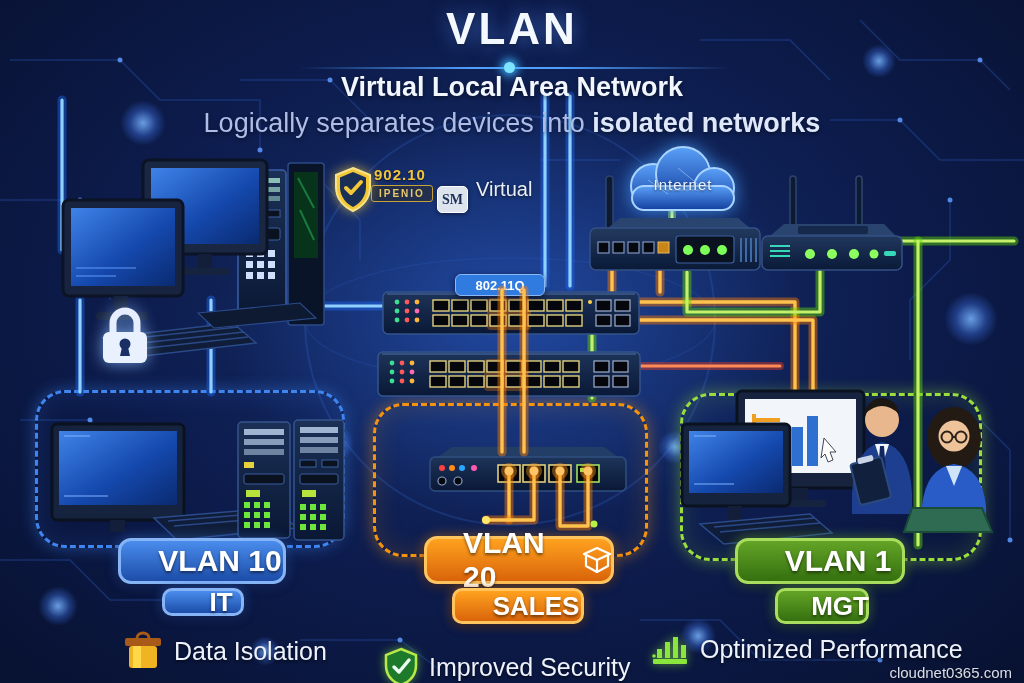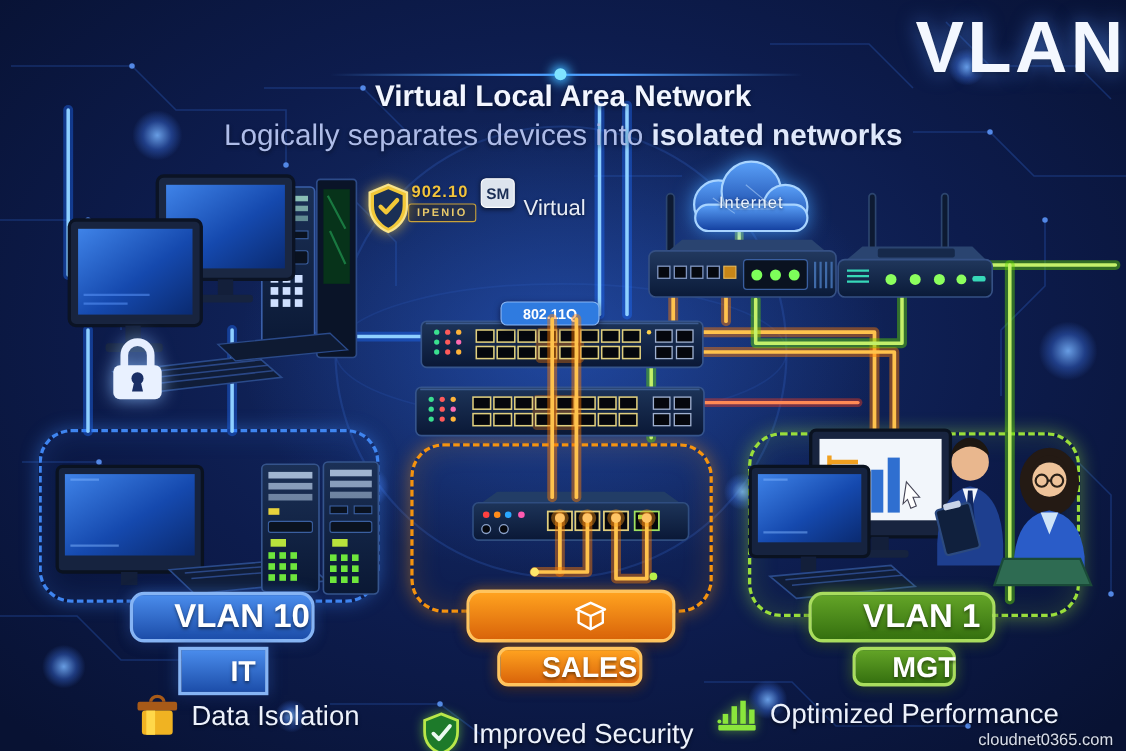--- a/index.html
+++ b/index.html
@@ -10,40 +10,40 @@
       radial-gradient(ellipse 700px 500px at 50% 45%, #16306e 0%, #0d1c4d 55%, #081233 100%);}
   #stage *{box-sizing:border-box;}
   .abs{position:absolute;}
   svg{display:block;overflow:visible;}
 
   
   .blob{position:absolute;border-radius:50%;pointer-events:none;
     background:radial-gradient(circle,rgba(120,180,255,.85) 0%,rgba(70,130,255,.35) 40%,rgba(70,130,255,0) 70%);}
 
   
-  .title{left:0;top:4px;width:100%;text-align:right;color:#f4f8ff;font-size:66px;font-weight:800;letter-spacing:3px;
+  .title{left:0;top:4px;width:100%;text-align:center;color:#f4f8ff;font-size:44px;font-weight:800;letter-spacing:3px;
     text-shadow:0 0 18px rgba(90,150,255,.6),0 2px 4px rgba(0,0,0,.5);}
   .divider{left:300px;top:67px;width:430px;height:2px;
     background:linear-gradient(90deg,rgba(70,140,255,0),#4f9fff 40%,#4f9fff 60%,rgba(70,140,255,0));}
   .divider-dot{left:504px;top:62px;width:11px;height:11px;border-radius:50%;background:#7fe4ff;
     box-shadow:0 0 10px 3px #3fb4ff;}
   .subtitle{left:0;top:72px;width:100%;text-align:center;color:#f2f6ff;font-size:27px;font-weight:bold;
     text-shadow:0 2px 4px rgba(0,0,0,.5);}
   .tagline{left:0;top:108px;width:100%;text-align:center;color:#aebce8;font-size:27px;
     text-shadow:0 2px 4px rgba(0,0,0,.45);}
   .tagline b{color:#dfe8fb;}
 
   
   .std-num{left:374px;top:166px;color:#f2c43c;font-size:15px;font-weight:bold;letter-spacing:1px;
     text-shadow:0 1px 2px rgba(0,0,0,.6);}
   .std-cap{left:371px;top:185px;border:1px solid #c9a23a;border-radius:3px;color:#e8c96a;
     font-size:10px;font-weight:bold;letter-spacing:2px;padding:2px 7px;background:rgba(60,45,10,.35);}
-  .sm-badge{left:437px;top:162px;width:31px;height:27px;border-radius:5px;background:#dde4ee;border:1px solid #ffffff;
+  .sm-badge{left:437px;top:186px;width:31px;height:27px;border-radius:5px;background:#dde4ee;border:1px solid #ffffff;
     color:#1b2e55;font-size:14px;font-weight:800;display:flex;align-items:center;justify-content:center;
-    box-shadow:0 1px 4px rgba(0,0,0,.5);}
+    box-shadow:0 1px 4px rgba(0,0,0,.5);font-family:Liberation Serif, serif;}
   .sm-cap{left:476px;top:178px;color:#e8edf6;font-size:20px;font-weight:500;text-shadow:0 1px 3px rgba(0,0,0,.6);}
 
   
   .cloud-wrap{left:608px;top:144px;width:150px;height:80px;filter:drop-shadow(0 0 9px rgba(70,160,255,.8));}
   .cloud-label{left:608px;top:176px;width:150px;text-align:center;color:#eaf4ff;font-size:15px;letter-spacing:1px;
     text-shadow:0 1px 3px rgba(0,10,40,.8);}
 
   
   .zone{position:absolute;border:3px dashed;border-radius:30px;}
   .zone.z10{border-color:#3f85f0;box-shadow:0 0 16px rgba(63,133,240,.45), inset 0 0 26px rgba(63,133,240,.16);}
@@ -534,23 +534,24 @@
     <path d="M20,2 L37,9 V21 C37,33 29,41 20,45 C11,41 3,33 3,21 V9 Z" fill="#f2c838" stroke="#f8e38a" stroke-width="2"></path>
     <path d="M20,6 L33,11.5 V21 C33,30.5 27,37.5 20,41 C13,37.5 7,30.5 7,21 V11.5 Z" fill="#1a2f55"></path>
     <path d="M13,22 l5,5 l10,-11" fill="none" stroke="#f2c838" stroke-width="4" stroke-linecap="round" stroke-linejoin="round"></path>
   </svg>
   <div class="std-num abs">902.10</div>
   <div class="std-cap abs">IPENIO</div>
   <div class="sm-badge abs">SM</div>
   <div class="sm-cap abs">Virtual</div>
 
   <div class="pill blue abs" style="left:118px;top:538px;width:168px;height:46px;font-size:30px;">VLAN 10</div>
-  <div class="pill blue abs" style="left:162px;top:588px;width:82px;height:44px;font-size:26px;border-radius:0;">IT</div>
+  <div class="pill blue abs" style="left:162px;top:588px;width:82px;height:28px;font-size:26px;border-radius:10px;">IT</div>
 
   <div class="pill orange abs" style="left:424px;top:536px;width:190px;height:48px;font-size:30px;">
+    <span>VLAN 20</span>
     <svg width="28" height="26" viewBox="0 0 28 26">
       <polygon points="14,1 27,7 14,13 1,7" fill="none" stroke="#fff" stroke-width="2.2" stroke-linejoin="round"></polygon>
       <path d="M3,9 V19 L14,25 L25,19 V9" fill="none" stroke="#fff" stroke-width="2.2" stroke-linejoin="round"></path>
       <path d="M14,13 V25" stroke="#fff" stroke-width="2.2"></path>
     </svg>
   </div>
   <div class="pill orange abs" style="left:452px;top:588px;width:132px;height:36px;font-size:26px;border-radius:10px;">SALES</div>
 
   <div class="pill green abs" style="left:735px;top:538px;width:170px;height:46px;font-size:30px;">VLAN 1</div>
   <div class="pill green abs" style="left:775px;top:588px;width:94px;height:36px;font-size:26px;border-radius:10px;">MGT</div>

